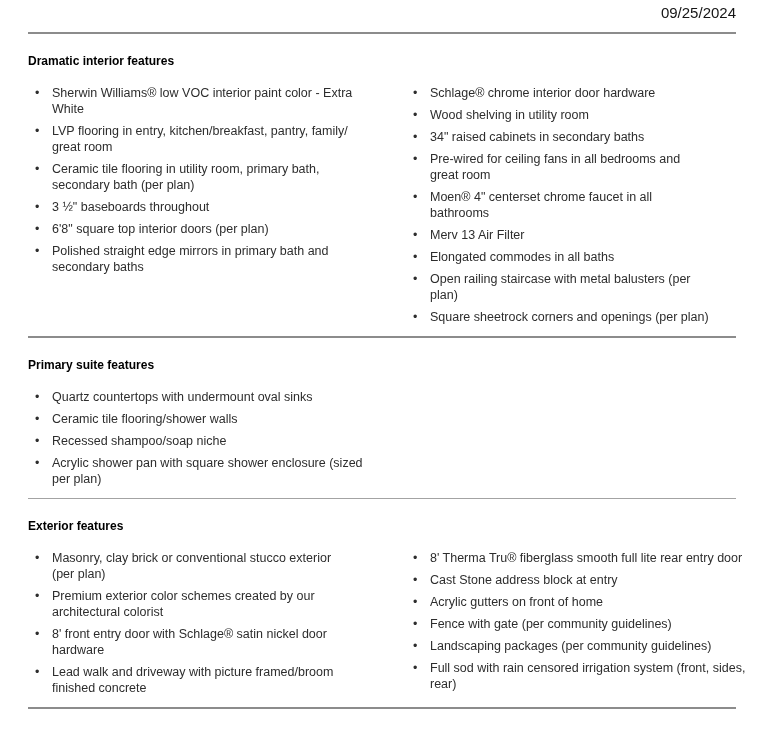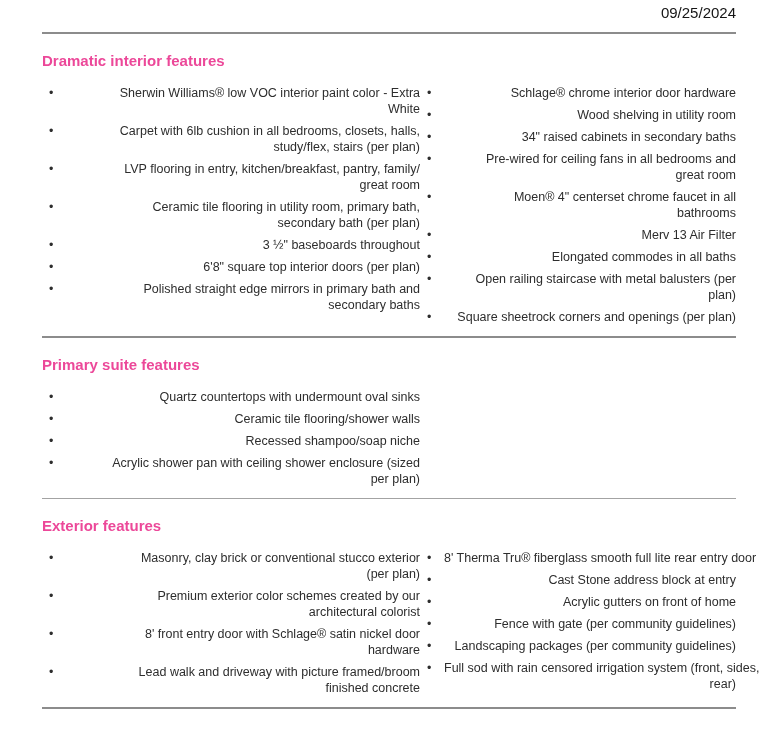--- a/index.html
+++ b/index.html
@@ -11,53 +11,52 @@
     width: 769px;
     height: 736px;
     overflow: hidden;
     font-family: "Liberation Sans", "DejaVu Sans", sans-serif;
     color: #2d2d2d;
   }
   .page {
     box-sizing: border-box;
     width: 758px;
     height: 736px;
-    padding: 5px 22px 0 42px;
+    padding: 5px 22px 0 28px;
   }
   .date {
     text-align: right;
     font-size: 15px;
     line-height: 16px;
     color: #151515;
   }
   .divider {
     border: 0;
     border-top: 2px solid #8c8c8c;
     margin: 11px 0 0 0;
     height: 0;
   }
   .divider.thin {
     border-top: 1px solid #a3a3a3;
   }
   .section-title {
     margin: 19px 0 0 0;
-    font-size: 15px;
+    font-size: 12px;
     line-height: 16px;
     font-weight: 700;
-    color: #ec4899;
+    color: #000000;
   }
   .cols {
     display: flex;
     margin-top: 16px;
   }
   ul.col {
     list-style: none;
     margin: 0;
     padding: 0;
-    text-align: right;
   }
   .col-left { width: 378px; flex: 0 0 378px; }
   .col-right { flex: 1 1 auto; min-width: 0; }
   li.feature {
     position: relative;
     padding-left: 24px;
     font-size: 12.5px;
     line-height: 16px;
     white-space: pre;
     color: #2d2d2d;
@@ -79,22 +78,20 @@
 <div class="page">
   <div class="date">09/25/2024</div>
   <div id="sections">
   <section>
     <hr class="divider">
     <h2 class="section-title">Dramatic interior features</h2>
     <div class="cols">
       <ul class="col col-left">
             <li class="feature">Sherwin Williams® low VOC interior paint color - Extra
 White</li>
-            <li class="feature">Carpet with 6lb cushion in all bedrooms, closets, halls,
-study/flex, stairs (per plan)</li>
             <li class="feature">LVP flooring in entry, kitchen/breakfast, pantry, family/
 great room</li>
             <li class="feature">Ceramic tile flooring in utility room, primary bath,
 secondary bath (per plan)</li>
             <li class="feature">3 ½" baseboards throughout</li>
             <li class="feature">6'8" square top interior doors (per plan)</li>
             <li class="feature">Polished straight edge mirrors in primary bath and
 secondary baths</li>
           </ul>
       <ul class="col col-right">
@@ -115,21 +112,21 @@
   </section>
 
   <section>
     <hr class="divider">
     <h2 class="section-title">Primary suite features</h2>
     <div class="cols">
       <ul class="col col-left">
             <li class="feature">Quartz countertops with undermount oval sinks</li>
             <li class="feature">Ceramic tile flooring/shower walls</li>
             <li class="feature">Recessed shampoo/soap niche</li>
-            <li class="feature">Acrylic shower pan with ceiling shower enclosure (sized
+            <li class="feature">Acrylic shower pan with square shower enclosure (sized
 per plan)</li>
           </ul>
     </div>
   </section>
 
   <section>
     <hr class="divider thin">
     <h2 class="section-title">Exterior features</h2>
     <div class="cols">
       <ul class="col col-left">

